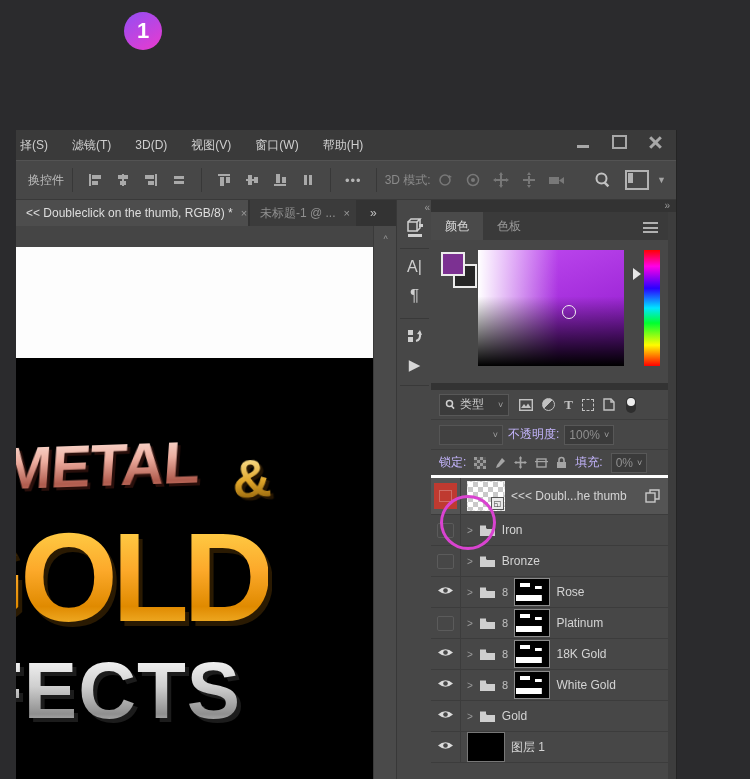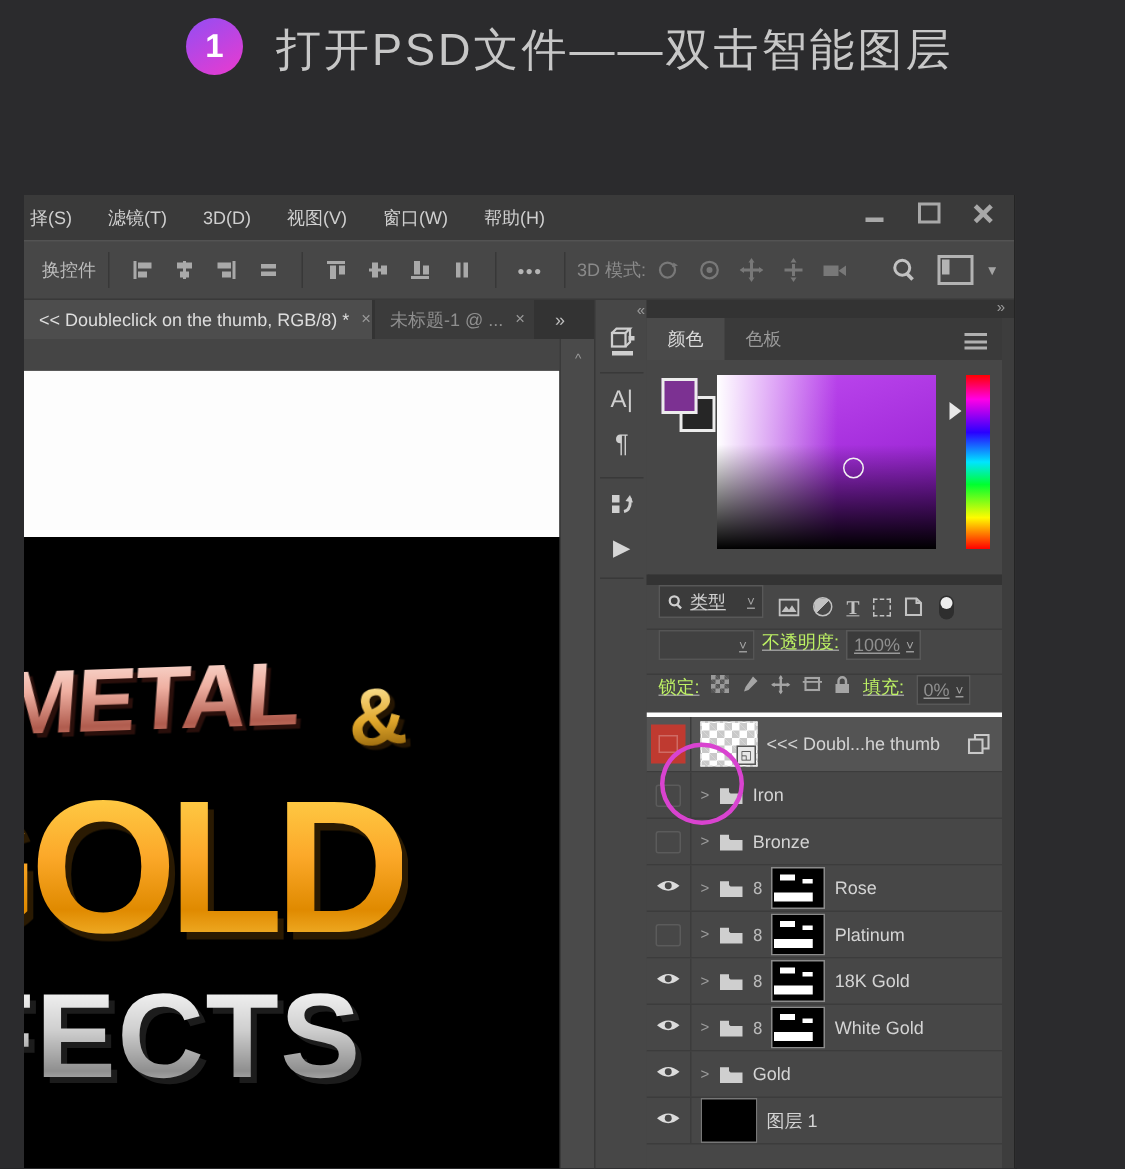--- a/index.html
+++ b/index.html
@@ -86,34 +86,34 @@
   .swatch-bg{left:22px;top:52px;background:#262626;z-index:1;}
   .sat-field{position:absolute;left:47px;top:38px;width:146px;height:116px;
     background:linear-gradient(to top,#000,rgba(0,0,0,0) 60%),linear-gradient(to right,#fff,rgba(255,255,255,0) 55%),linear-gradient(160deg,#c24df2,#8a12c8);}
   .sat-picker{position:absolute;left:84px;top:55px;width:12px;height:12px;border:1.5px solid #f2f2f2;border-radius:50%;}
   .hue-bar{position:absolute;left:213px;top:38px;width:16px;height:116px;
     background:linear-gradient(to bottom,#ff0000,#ff00e6 14%,#2a00ff 33%,#00e5ff 50%,#00ff2f 63%,#fffb00 82%,#ff0000);}
   .hue-pointer{position:absolute;left:202px;top:56px;width:0;height:0;border-top:6px solid transparent;border-bottom:6px solid transparent;border-left:8px solid #e8e8e8;}
   .panel-gap{position:absolute;left:415px;top:253px;width:245px;height:7px;background:#333;}
   
   .layers-panel{top:260px;height:389px;overflow:hidden;}
-  .lp-row{display:flex;font-size:12px;color:#9a9a9a;padding:0 8px;box-sizing:border-box;text-decoration:underline;}
+  .lp-row{display:flex;align-items:center;font-size:12px;color:#9a9a9a;padding:0 8px;box-sizing:border-box;}
   .lp-filter{height:30px;gap:6px;border-bottom:1px solid #3c3c3c;}
   .kind-box{display:flex;align-items:center;gap:4px;background:#3b3b3b;border:1px solid #585858;height:20px;padding:0 5px;color:#cfcfcf;}
   .kind-box .chev{margin-left:10px;}
   .filter-icons{display:flex;align-items:center;gap:9px;margin-left:4px;color:#c2c2c2;}
   .half-circle{width:13px;height:13px;border-radius:50%;border:1.5px solid #c2c2c2;background:linear-gradient(135deg,#c2c2c2 50%,transparent 50%);box-sizing:border-box;}
   .t-glyph{font-size:13px;font-weight:bold;color:#c2c2c2;font-family:"Liberation Serif",serif;}
   .dash-sq{width:12px;height:12px;border:1.5px dashed #c2c2c2;box-sizing:border-box;}
   .pill{width:10px;height:16px;border-radius:5px;background:#2e2e2e;position:relative;margin-left:2px;}
   .pill:before{content:"";position:absolute;left:1px;top:1px;width:8px;height:8px;border-radius:50%;background:#ededed;}
   .lp-blend{height:30px;border-bottom:1px solid #3c3c3c;gap:5px;}
   .blend-dd{width:64px;height:20px;background:#414141;border:1px solid #555;display:flex;align-items:center;justify-content:flex-end;padding-right:4px;box-sizing:border-box;}
   .val-box{height:20px;background:#3b3b3b;border:1px solid #585858;display:flex;align-items:center;padding:0 4px;color:#8f8f8f;gap:4px;box-sizing:border-box;}
-  .lbl-dim{color:#bef264;white-space:nowrap;}
+  .lbl-dim{color:#c4b5fd;white-space:nowrap;}
   .lp-lock{height:28px;border-bottom:3px solid #ffffff;gap:8px;}
   .lock-ico{color:#a5a5a5;display:inline-flex;}
   .checker-sm{width:12px;height:12px;background-color:#9a9a9a;background-image:linear-gradient(45deg,#555 25%,transparent 25%,transparent 75%,#555 75%),linear-gradient(45deg,#555 25%,transparent 25%,transparent 75%,#555 75%);background-size:6px 6px;background-position:0 0,3px 3px;}
   
   .layer-row{display:flex;align-items:center;height:30px;border-bottom:1px solid #3c3c3c;background:#474747;font-size:12px;color:#d4d4d4;}
   .layer-row.selected{height:36px;background:#545454;}
   .vis-cell{width:29px;align-self:stretch;border-right:1px solid #3c3c3c;display:flex;align-items:center;justify-content:center;flex:none;}
   .vis-empty{width:15px;height:13px;border:1px solid #5b5b5b;border-radius:2px;}
   .red-mark{width:23px;height:26px;background:#bf3a30;display:flex;align-items:center;justify-content:center;}
   .red-mark i{display:block;width:11px;height:10px;border:1px solid rgba(255,255,255,.25);}
@@ -139,21 +139,20 @@
 </style>
 </head>
 <body>
 
 <div id="stage">
 
   <div class="step-header">
     <div class="step-badge">
         <span>1</span>
       </div>
-    <div class="step-title">打开PSD文件——双击智能图层</div>
   </div>
 
   <div class="ps-window">
 
     <div class="menu-bar">
       <span class="menu-item">择(S)</span>
       <span class="menu-item">滤镜(T)</span>
       <span class="menu-item">3D(D)</span>
       <span class="menu-item">视图(V)</span>
       <span class="menu-item">窗口(W)</span>

